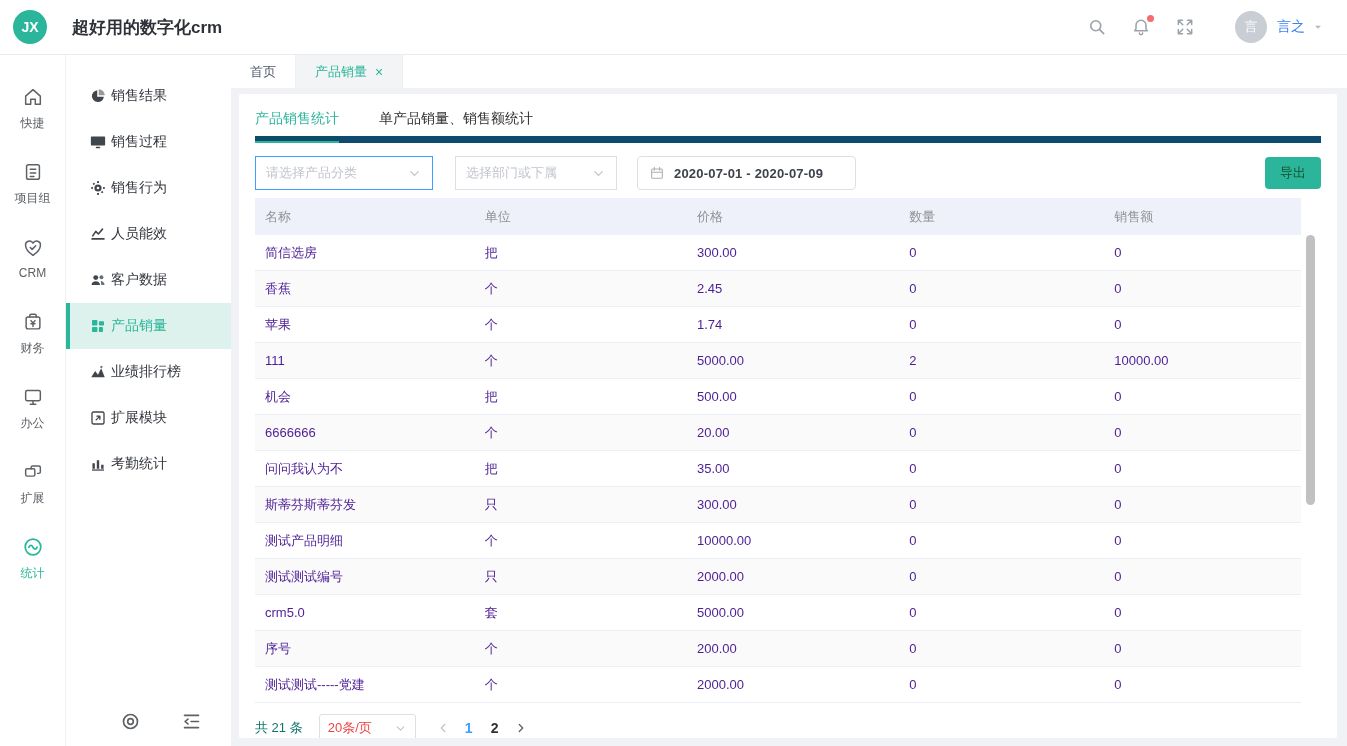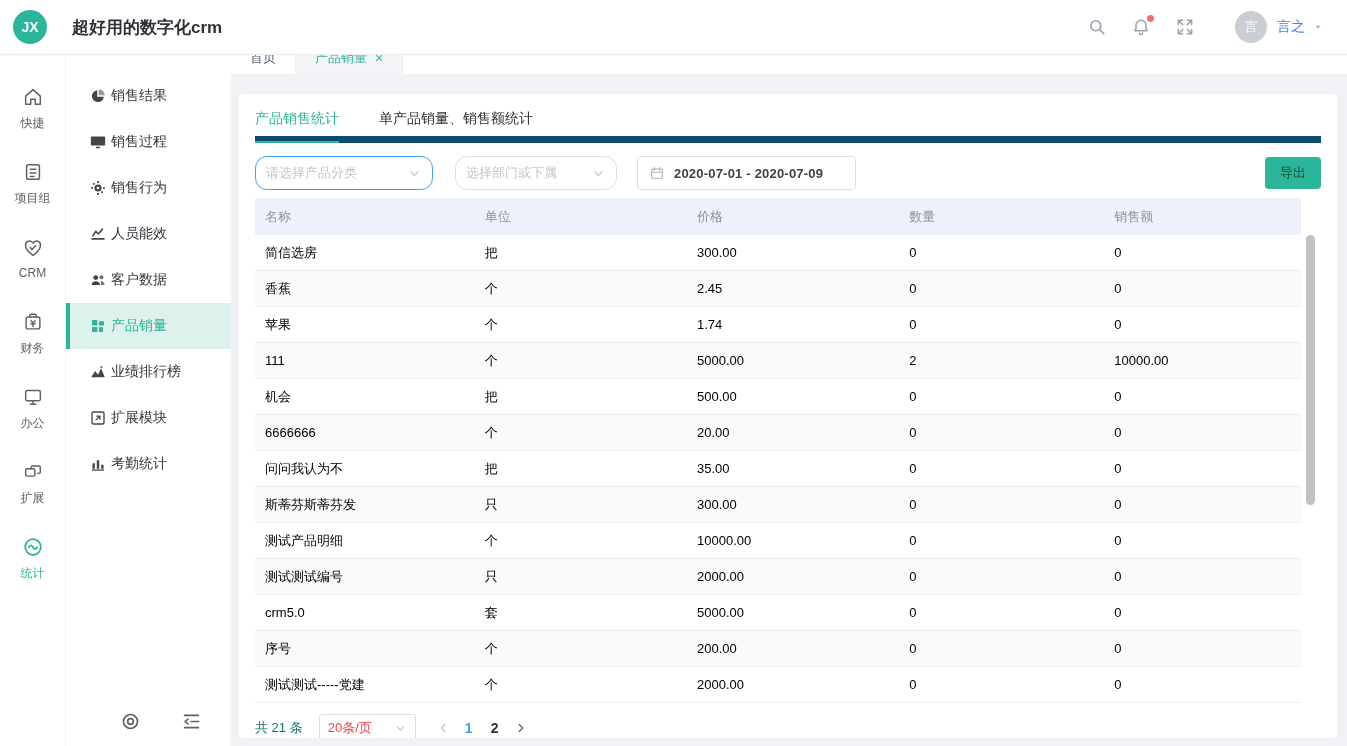--- a/index.html
+++ b/index.html
@@ -32,48 +32,48 @@
   .secondary-sidebar { position:absolute; top:55px; left:66px; bottom:0; width:165px; background:#fff; padding-top:18px; }
   .s-item { height:46px; display:flex; align-items:center; gap:4px; padding-left:23px; font-size:14px; color:#34383e; cursor:pointer; position:relative; }
   .s-item .icon { width:18px; height:18px; color:#41464c; }
   .s-item.active { background:#ddf2ec; color:#2bb69b; }
   .s-item.active .icon { color:#2bb69b; }
   .s-item.active::before { content:""; position:absolute; left:0; top:0; bottom:0; width:4px; background:#2bb69b; }
   .sidebar-footer { position:absolute; bottom:14px; left:0; width:100%; display:flex; justify-content:center; gap:40px; padding-left:24px; }
   .sf-icon { width:21px; height:21px; color:#5c6166; cursor:pointer; }
 
   
-  .tabs-bar { position:absolute; top:41px; left:231px; right:0; height:33px; background:#fff; display:flex; font-size:13px; }
+  .tabs-bar { position:absolute; top:55px; left:231px; right:0; height:33px; background:#fff; display:flex; font-size:13px; }
   .tab { height:33px; display:flex; align-items:center; gap:8px; padding:0 19px; color:#515a6e; border-right:1px solid #eef0f2; cursor:pointer; white-space:nowrap; }
   .tab.active { background:#f2f4f5; color:#2bb69b; }
   .tab-close { font-size:14px; line-height:1; color:#2bb69b; cursor:pointer; }
 
   
   .card { position:absolute; top:94px; left:239px; right:10px; bottom:8px; background:#fff; border-radius:2px; padding:0 16px; overflow:hidden; }
   .card-tabs { height:49px; border-bottom:7px solid #0c4a6e; display:flex; gap:40px; font-size:14px; }
   .ctab { display:flex; align-items:center; height:49px; color:#303133; cursor:pointer; position:relative; }
   .ctab.active { color:#2bb69b; }
   .ctab.active::after { content:""; position:absolute; left:0; right:0; bottom:0; height:2px; background:#2bb69b; }
 
   .filter-row { margin-top:13px; display:flex; align-items:center; }
-  .select { height:34px; border:1px solid #dcdfe6; border-radius:12px; background:#fff; display:flex; align-items:center; justify-content:space-between; padding:0 10px; font-size:13px; color:#c0c4cc; cursor:pointer; }
+  .select { height:34px; border:1px solid #dcdfe6; border-radius:0; background:#fff; display:flex; align-items:center; justify-content:space-between; padding:0 10px; font-size:13px; color:#c0c4cc; cursor:pointer; }
   .select.focused { border-color:#409eff; }
   .sel-cat { width:178px; margin-right:22px; }
   .sel-dep { width:162px; margin-right:20px; }
   .chev { width:15px; height:15px; color:#c0c4cc; }
   .date-range { width:219px; height:34px; border:1px solid #dcdfe6; border-radius:4px; background:#fff; display:flex; align-items:center; gap:9px; padding:0 11px; cursor:pointer; }
   .cal-icon { width:16px; height:16px; color:#aab0b8; }
   .date-text { font-size:13px; color:#3d424a; font-weight:600; letter-spacing:.2px; }
   .flex-spacer { flex:1; }
   .export-btn { width:56px; height:32px; background:#2bb69b; border:none; border-radius:4px; color:#14532d; font-size:13px; display:flex; align-items:center; justify-content:center; cursor:pointer; font-family:inherit; }
 
   
   .table-wrap { margin-top:8px; position:relative; padding-right:20px; }
   .t-header { display:flex; height:37px; align-items:center; background:#eef1f9; color:#909399; font-size:13px; }
-  .t-row { display:flex; height:36px; align-items:center; border-bottom:1px solid #ebeef5; color:#000000; font-size:13px; background:#fff; }
+  .t-row { display:flex; height:36px; align-items:center; border-bottom:1px solid #ebeef5; color:#4c1d95; font-size:13px; background:#fff; }
   .t-row.striped { background:#fafafa; }
   .cell { padding-left:10px; overflow:hidden; white-space:nowrap; }
   .c0 { width:21%; } .c1 { width:20.3%; } .c2 { width:20.3%; } .c3 { width:19.6%; } .c4 { width:18.8%; }
   .scroll-thumb { position:absolute; top:37px; right:6px; width:9px; height:270px; background:#c1c1c1; border-radius:5px; cursor:pointer; }
 
   
   .card-footer { display:flex; align-items:center; margin-top:11px; }
   .total-text { font-size:13px; color:#0f766e; }
   .page-size { width:97px; height:28px; border:1px solid #dcdfe6; border-radius:3px; display:flex; align-items:center; justify-content:space-between; padding:0 8px; font-size:13px; color:#ef4444; margin-left:16px; cursor:pointer; }
   .page-size .chev { width:13px; height:13px; }

